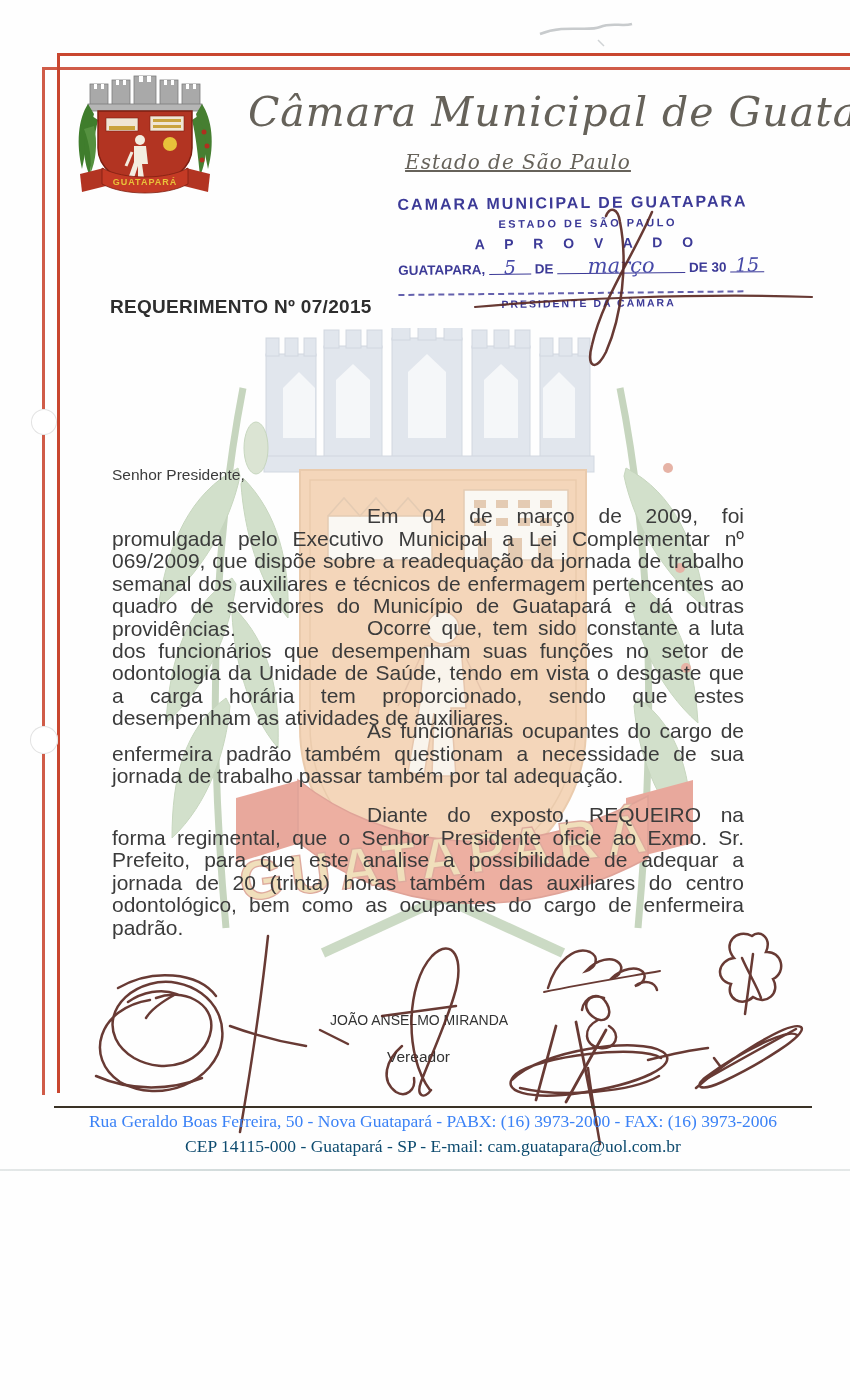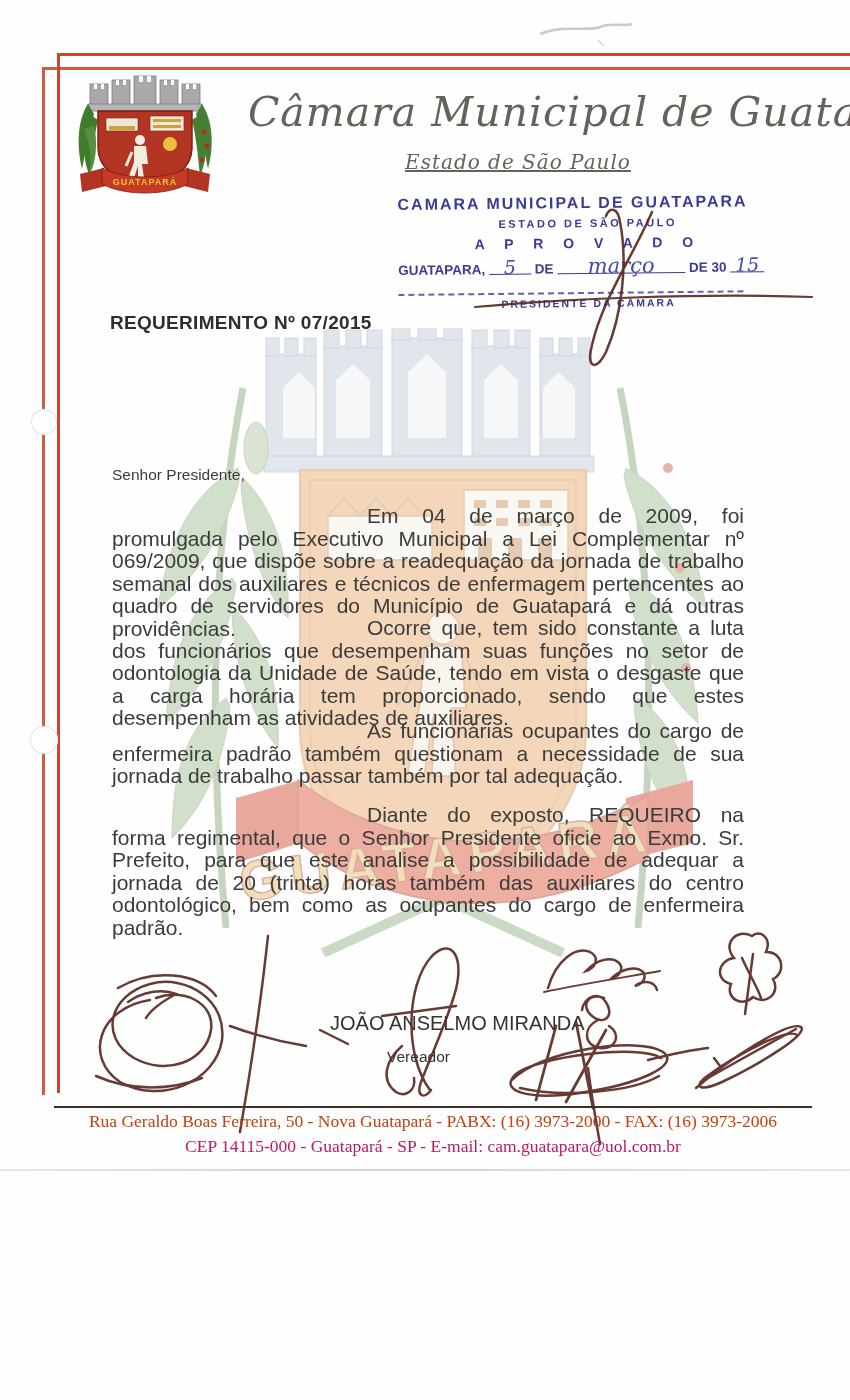--- a/index.html
+++ b/index.html
@@ -25,36 +25,36 @@
   .stamp .s3{font-size:14px;font-weight:bold;letter-spacing:8px;text-align:center;margin-top:6px;}
   .stamp .s4{font-size:13.5px;font-weight:bold;margin-top:8px;white-space:nowrap;}
   .hand{font-family:"DejaVu Serif",serif;font-style:italic;color:#4649a8;font-weight:normal;}
   .slot{display:inline-block;border-bottom:1.6px solid #3c3a97;text-align:center;line-height:14px;}
   .slot.day{min-width:42px;font-size:19px;}
   .slot.month{min-width:128px;font-size:21px;}
   .slot.year{min-width:34px;font-size:19px;}
   .stamp .dash{border-top:2px dashed #4a46a0;width:345px;margin-top:16px;opacity:.85;}
   .stamp .s5{font-size:10.5px;font-weight:bold;letter-spacing:2px;text-align:center;margin-top:3px;}
   
-  .reqnum{position:absolute;left:110px;top:296px;font-size:19px;font-weight:bold;color:#2e2e2e;letter-spacing:.3px;margin-top:16px;}
+  .reqnum{position:absolute;left:110px;top:296px;font-size:19px;font-weight:bold;color:#2e2e2e;letter-spacing:.3px;}
   .subject{position:absolute;left:376px;top:362px;width:352px;font-size:15px;font-weight:bold;
            line-height:21px;text-align:justify;color:#353535;}
   .salutation{position:absolute;left:112px;top:466px;font-size:15.5px;text-align:right;}
   .para{position:absolute;left:112px;width:632px;font-size:21px;line-height:22.5px;
         text-align:justify;text-indent:255px;}
   .p1{top:505px;} .p2{top:617px;} .p3{top:720px;} .p4{top:804px;}
   .closing{position:absolute;left:112px;top:904px;width:636px;font-size:15px;line-height:23px;text-align:justify;}
-  .signername{position:absolute;left:330px;top:1012px;font-size:20px;color:#333;}
+  .signername{position:absolute;left:330px;top:1012px;font-size:14px;color:#333;}
   .signertitle{position:absolute;left:387px;top:1048px;font-size:15.5px;color:#333;}
   
   .footrule{position:absolute;left:54px;top:1106px;width:758px;height:2px;background:#3a3226;}
   .foot1{position:absolute;left:55px;top:1111px;width:756px;text-align:center;
-         font-family:"Liberation Serif",serif;font-size:17.5px;color:#c2410c;}
+         font-family:"Liberation Serif",serif;font-size:17.5px;color:#3b82f6;}
   .foot2{position:absolute;left:55px;top:1136px;width:756px;text-align:center;
-         font-family:"Liberation Serif",serif;font-size:17.5px;color:#be185d;}
+         font-family:"Liberation Serif",serif;font-size:17.5px;color:#0c4a6e;}
   .faintline{position:absolute;left:0;top:1169px;width:850px;height:2px;
              background:linear-gradient(90deg,#cfd6d6,#9fb4b4 40%,#cfd6d6);opacity:.55;}
   .overlay{position:absolute;left:0;top:0;pointer-events:none;}
   .wm{position:absolute;left:148px;top:328px;opacity:.5;pointer-events:none;}
 </style>
 </head>
 <body>
 
 <div class="page">
 

